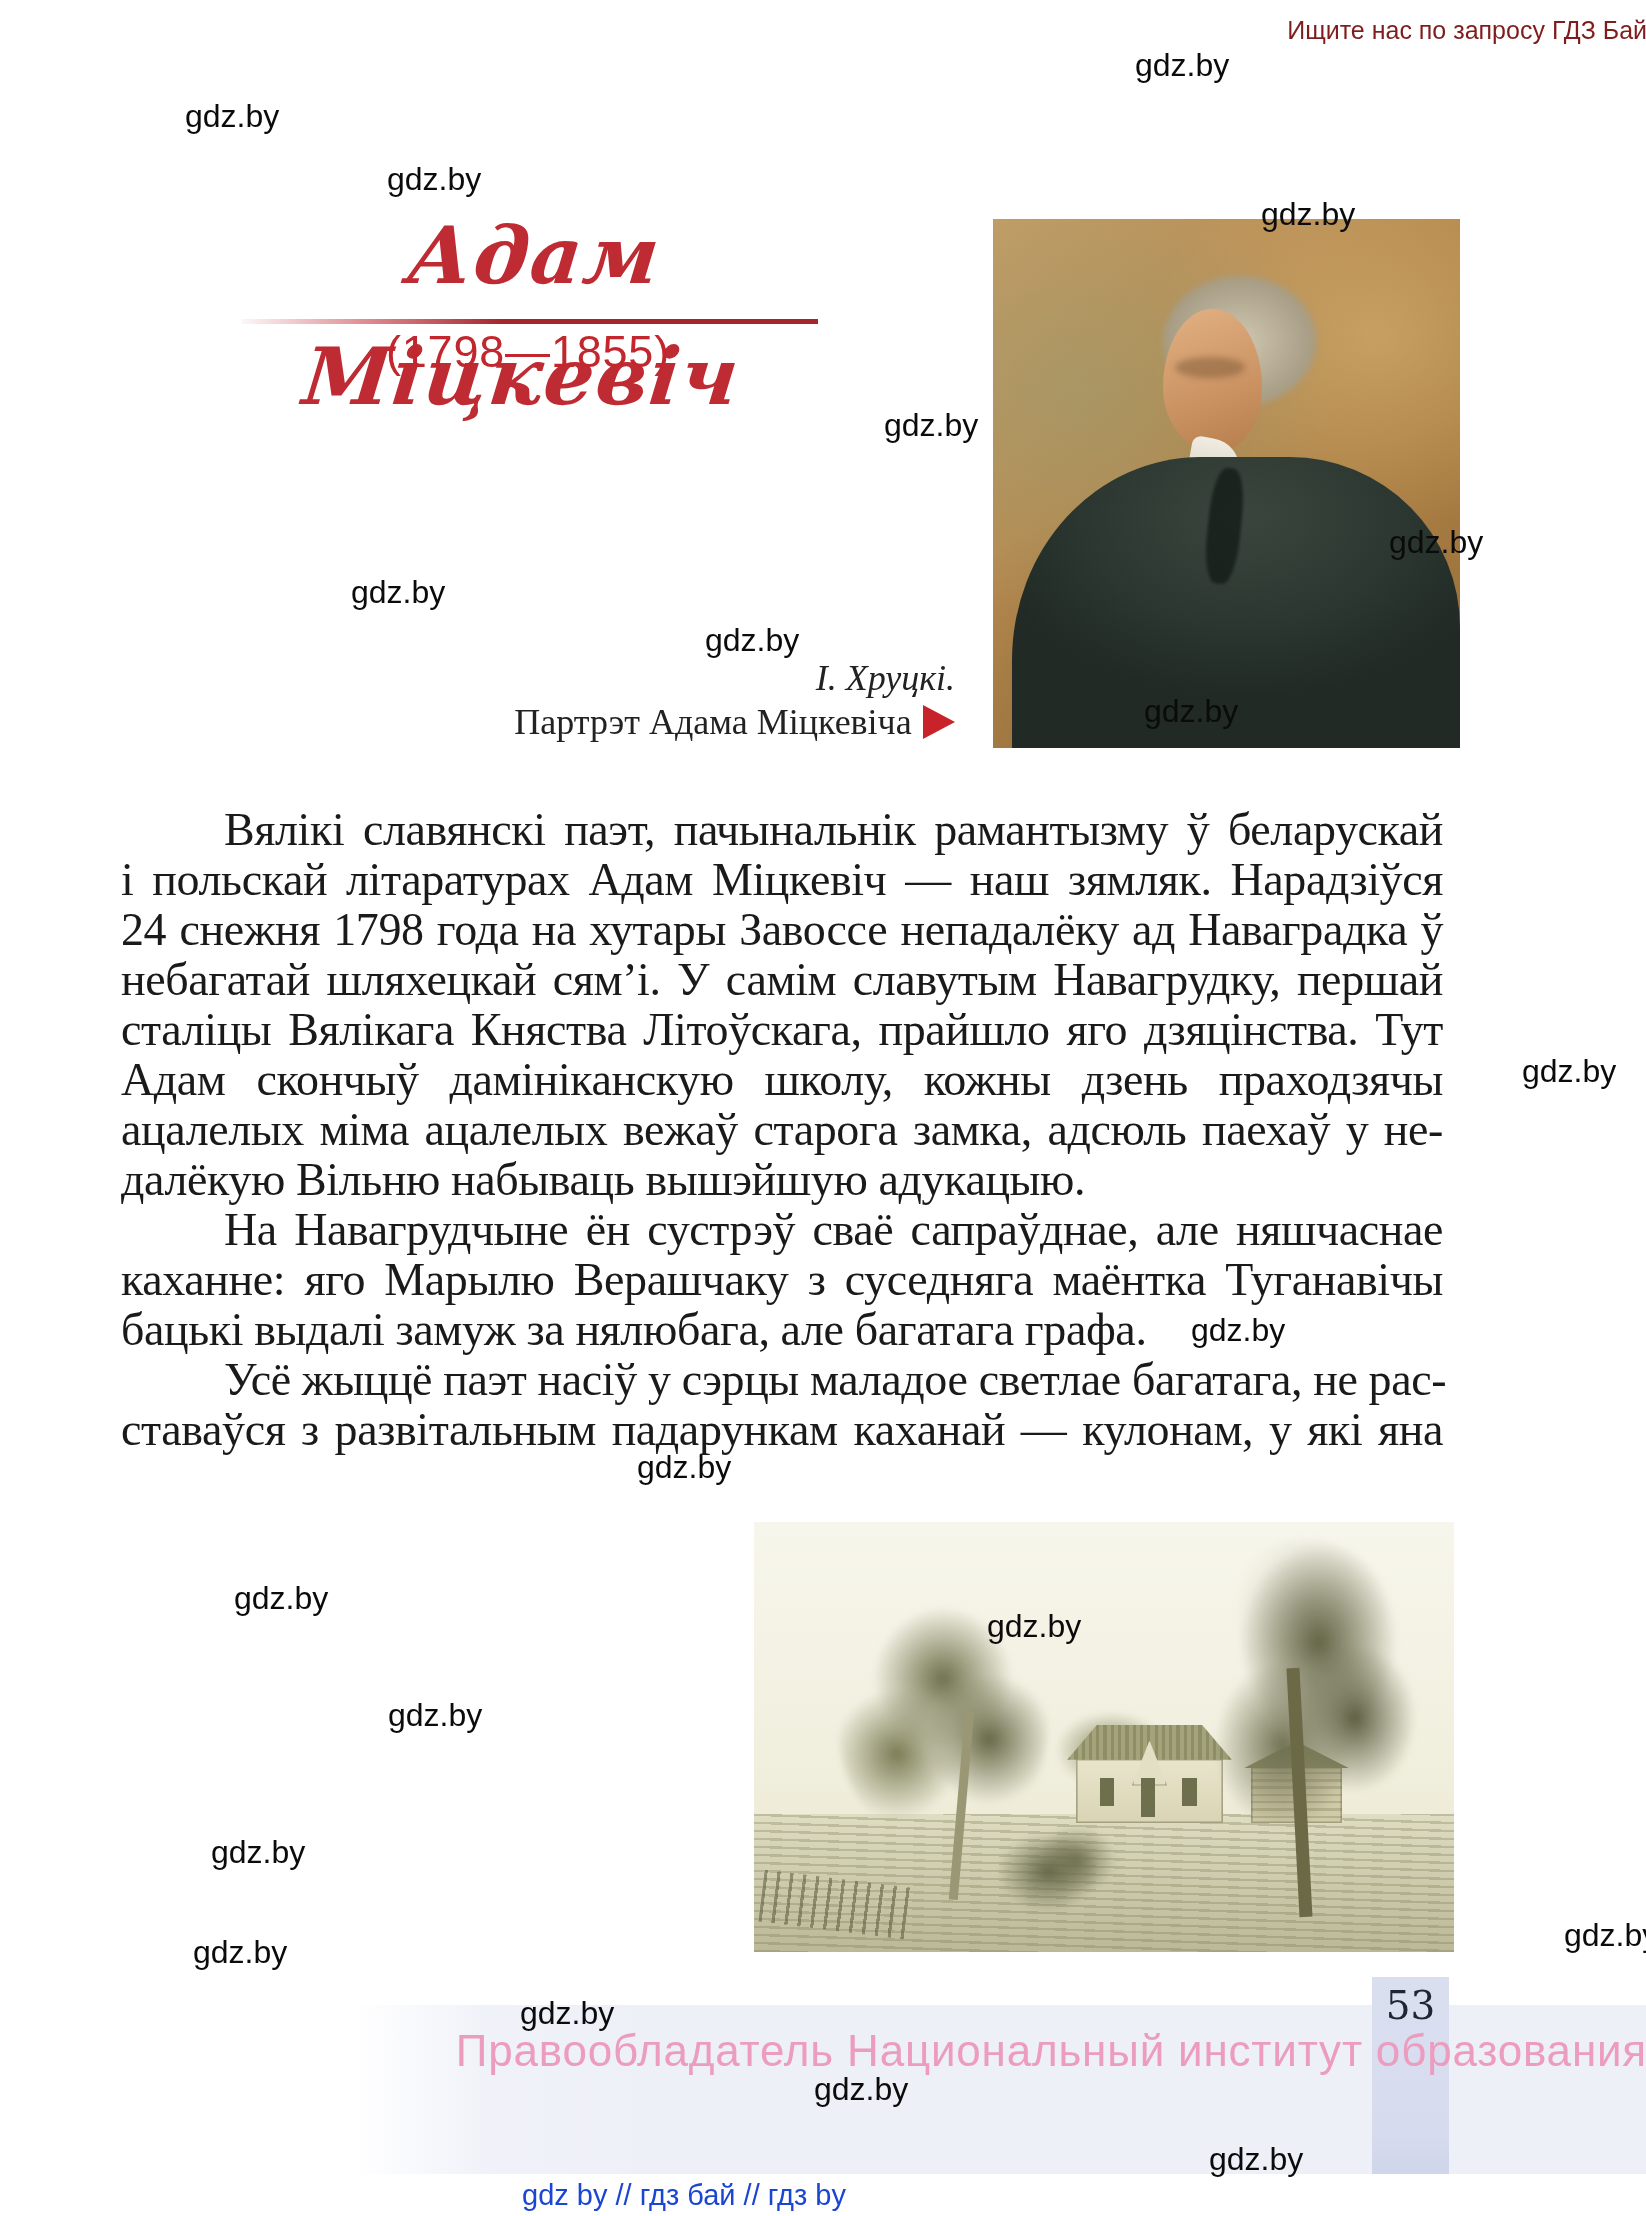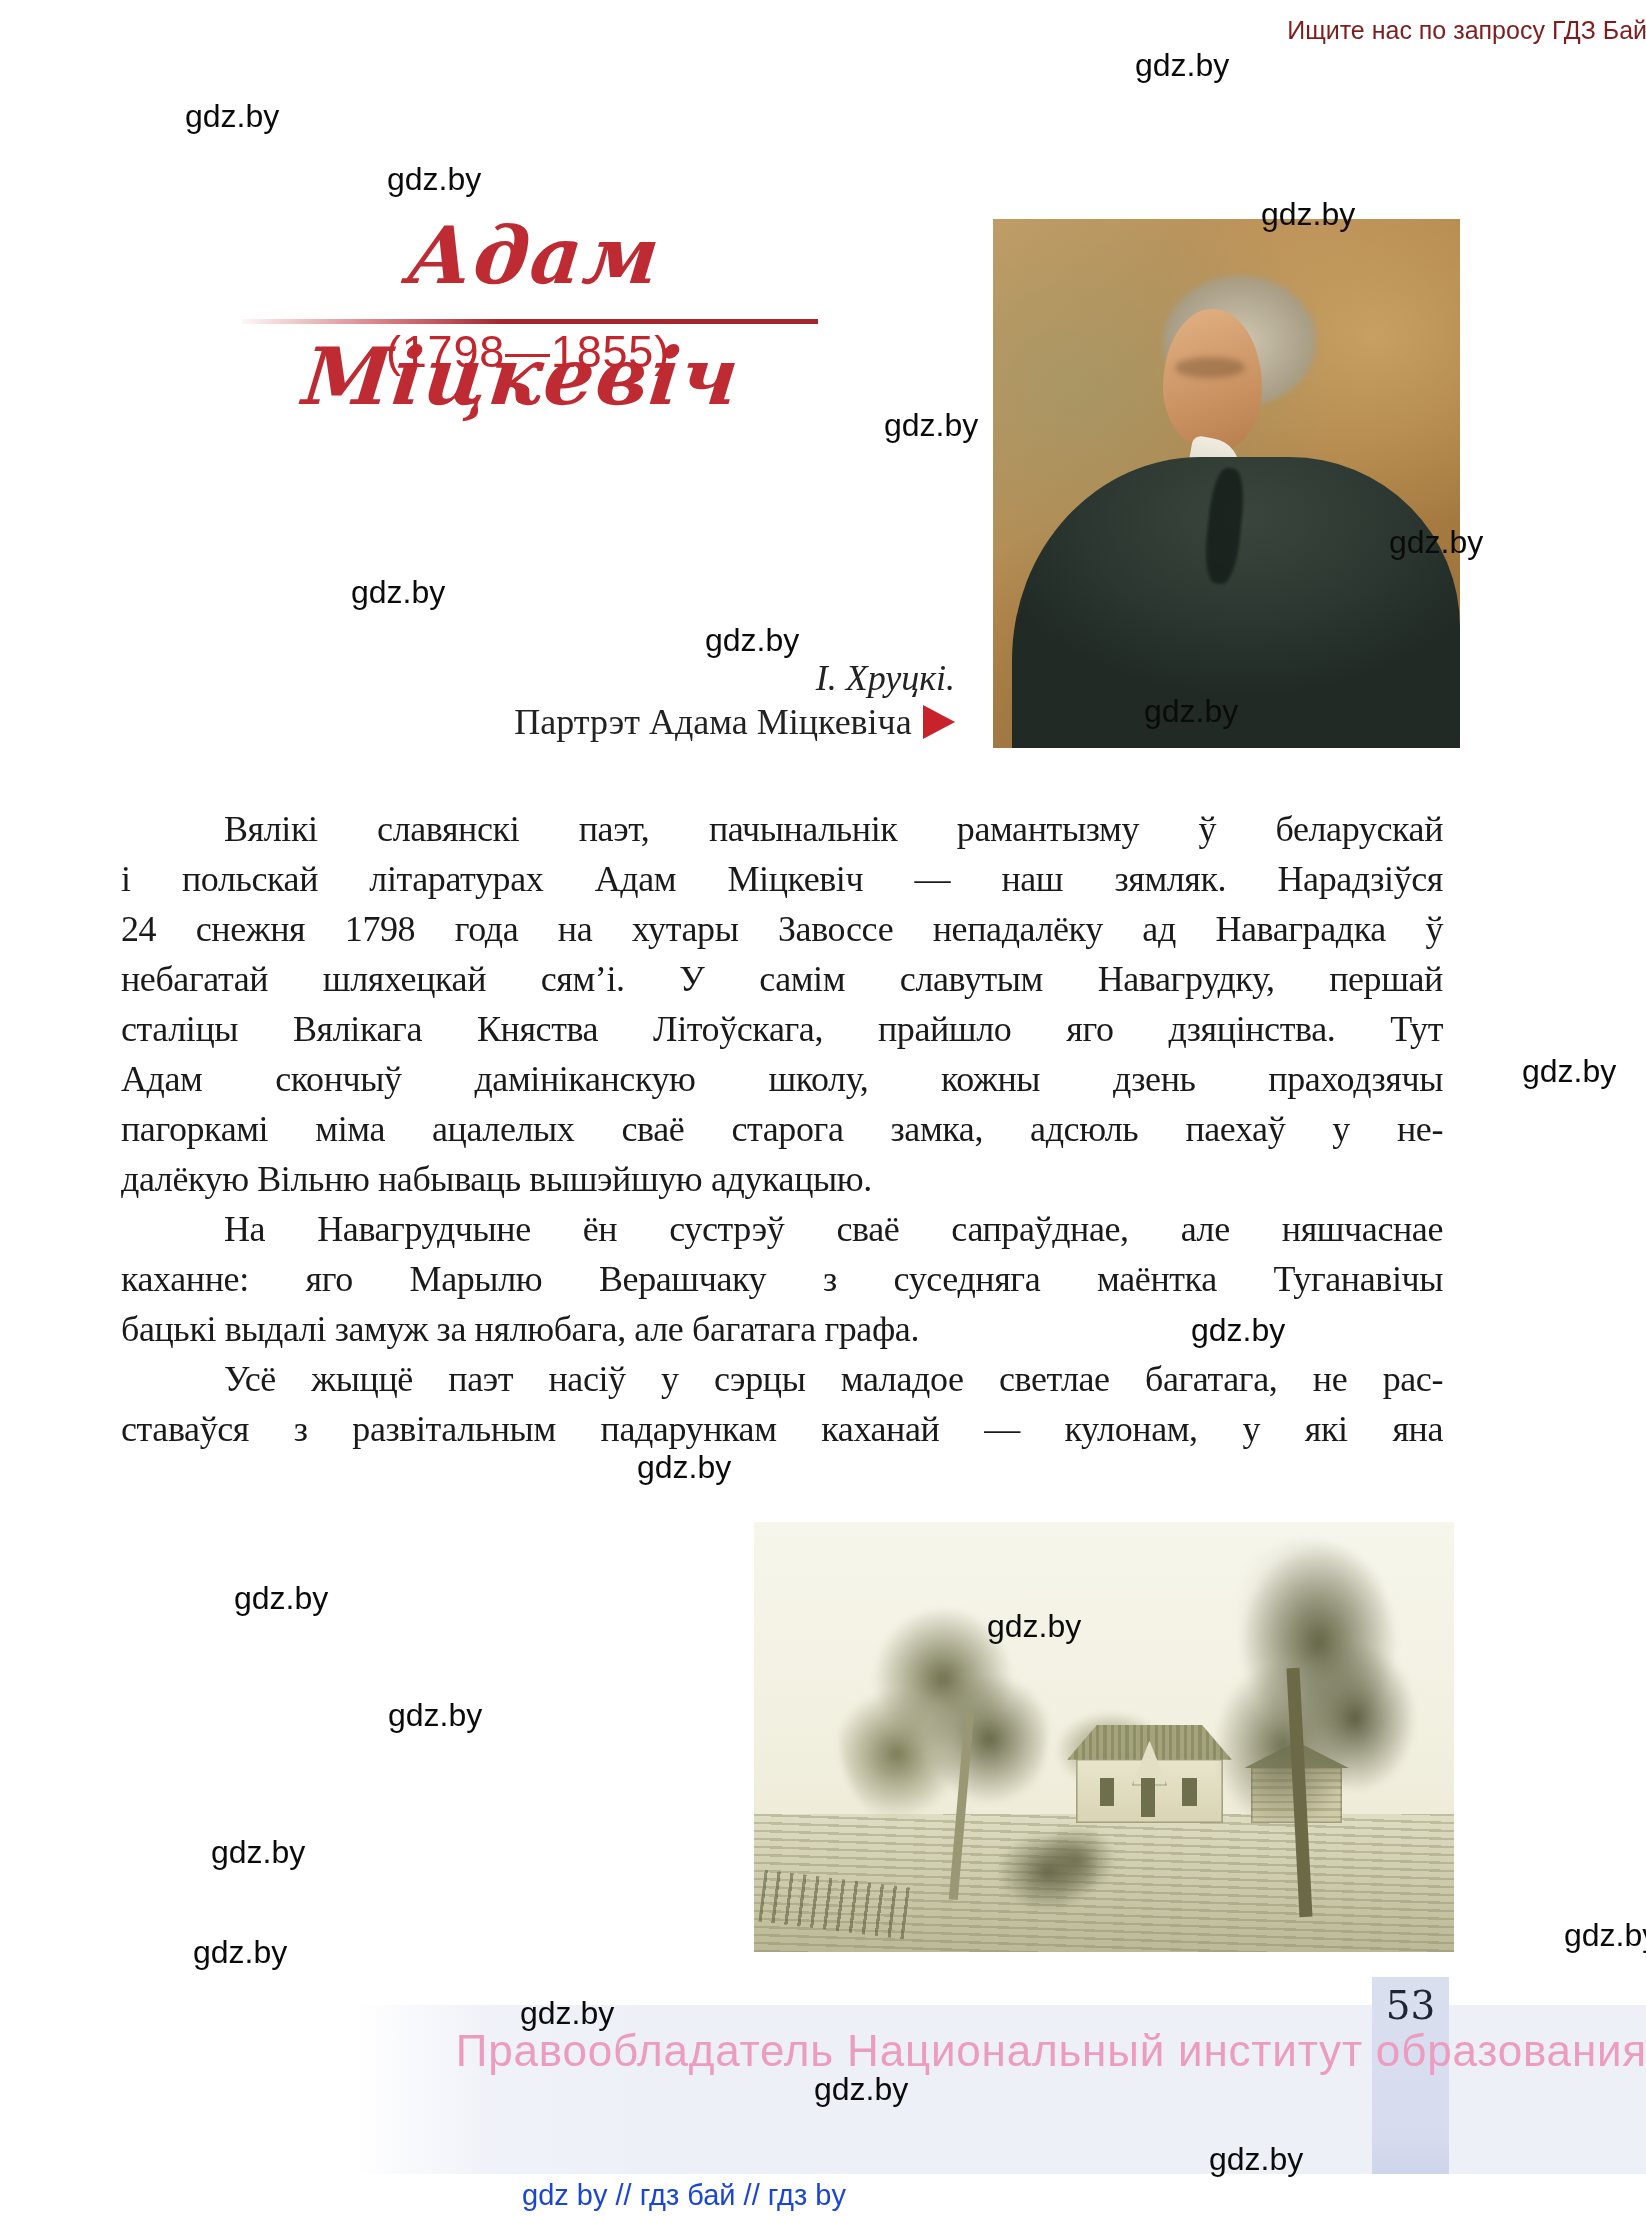--- a/index.html
+++ b/index.html
@@ -43,21 +43,21 @@
   .p-lapel{position:absolute;left:46%;top:47%;width:7%;height:22%;
       background:rgba(20,28,24,0.8);transform:rotate(6deg);border-radius:40%;filter:blur(1.6px);}
   
   .caption{position:absolute;text-align:right;font-size:36px;line-height:44px;color:#222;}
   .cap1{left:322px;top:656px;width:633px;}
   .cap2{left:145px;top:1871px;width:576px;line-height:55px;}
   .caption .artist{font-style:italic;}
   .tri{display:inline-block;width:0;height:0;vertical-align:-4.8px;margin-left:11.3px;
       border-left:32px solid #c8232b;border-top:17.7px solid transparent;border-bottom:17.7px solid transparent;}
   
-  .bodytext{position:absolute;left:121px;top:806px;width:1322px;font-size:36px;letter-spacing:-0.4px;}
+  .bodytext{position:absolute;left:121px;top:806px;width:1322px;font-size:46px;letter-spacing:-0.4px;}
   .bline{height:50px;line-height:47px;text-align:justify;text-align-last:justify;white-space:nowrap;}
   .bline.first{text-indent:103px;}
   .bline.last{text-align-last:left;}
   
   .engraving{position:absolute;left:754px;top:1522px;width:700px;height:430px;overflow:hidden;
       background:linear-gradient(#f7f6ec,#f2f0e0 45%,#eae7d0);}
   .e-ground{position:absolute;left:0;bottom:0;width:100%;height:32%;
       background:repeating-linear-gradient(2deg, rgba(118,118,78,0.30) 0 2.4px, rgba(118,118,78,0) 2.4px 8px),
                  linear-gradient(rgba(194,192,152,0.35), rgba(148,146,103,0.55));}
   .e-blob{position:absolute;filter:blur(3.2px);border-radius:50%;}
@@ -156,21 +156,21 @@
     </div>
   </div>
 
   <div class="bodytext">
       <div class="bline first">Вялікі славянскі паэт, пачынальнік рамантызму ў беларускай</div>
       <div class="bline">і польскай літаратурах Адам Міцкевіч — наш зямляк. Нарадзіўся</div>
       <div class="bline">24 снежня 1798 года на хутары Завоссе непадалёку ад Наваградка ў</div>
       <div class="bline">небагатай шляхецкай сям’і. У самім славутым Навагрудку, першай</div>
       <div class="bline">сталіцы Вялікага Княства Літоўскага, прайшло яго дзяцінства. Тут</div>
       <div class="bline">Адам скончыў дамініканскую школу, кожны дзень праходзячы</div>
-      <div class="bline">пагоркамі міма ацалелых сваё старога замка, адсюль паехаў у не-</div>
+      <div class="bline">ацалелых міма ацалелых вежаў старога замка, адсюль паехаў у не-</div>
       <div class="bline last">далёкую Вільню набываць вышэйшую адукацыю.</div>
       <div class="bline first">На Навагрудчыне ён сустрэў сваё сапраўднае, але няшчаснае</div>
       <div class="bline">каханне: яго Марылю Верашчаку з суседняга маёнтка Туганавічы</div>
       <div class="bline last">бацькі выдалі замуж за нялюбага, але багатага графа.</div>
       <div class="bline first">Усё жыццё паэт насіў у сэрцы маладое светлае багатага, не рас-</div>
       <div class="bline">ставаўся з развітальным падарункам каханай — кулонам, у які яна</div>
     </div>
 
   <div class="engraving">
     <div class="e-ground"></div>

